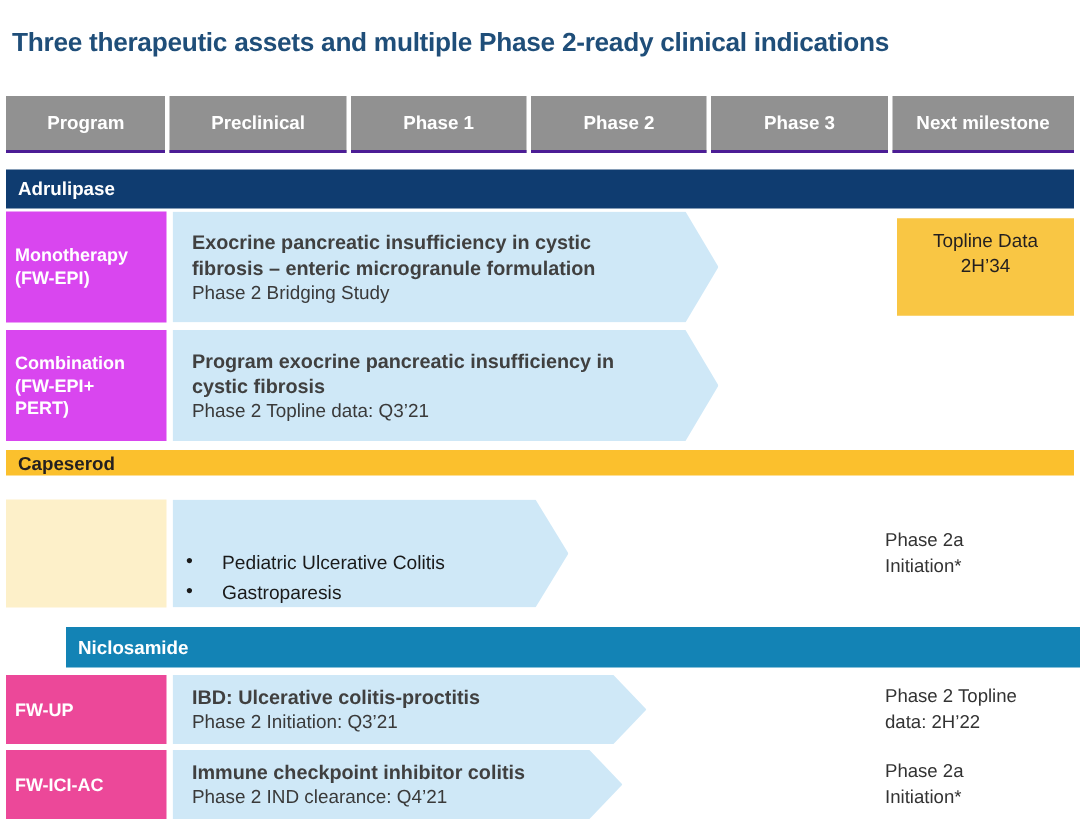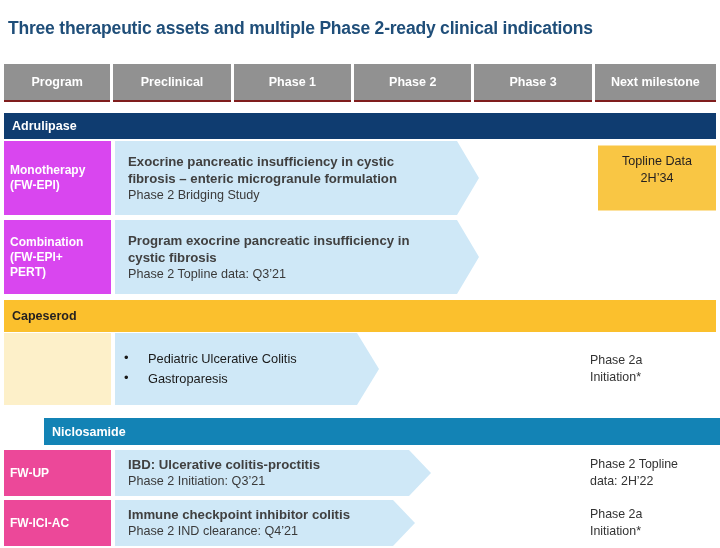--- a/index.html
+++ b/index.html
@@ -42,21 +42,21 @@
   .col-head {
     background: #919191;
     color: #ffffff;
     font-size: 12.5px;
     font-weight: bold;
     display: flex;
     align-items: center;
     justify-content: center;
     text-align: center;
     line-height: 1.15;
-    border-bottom: 2px solid #7f1d1d;
+    border-bottom: 2px solid #4c1d95;
   }
   .col-head.c0 { width: 107px; }
   .col-head.c1 { width: 118px; }
   .col-head.c2 { width: 118px; }
   .col-head.c3 { width: 118px; }
   .col-head.c4 { width: 118px; }
   .col-head.c5 { width: 122px; }
 
   
   .band {
@@ -218,26 +218,26 @@
     <span>PERT)</span>
   </div>
   <div class="arrow" style="width:364px;"></div>
   <div class="arrow-text" style="width:340px;">
     <span class="ind-main">Program exocrine pancreatic insufficiency in</span>
     <span class="ind-main">cystic fibrosis</span>
     <span class="ind-sub">Phase 2 Topline data: Q3’21</span>
   </div>
 </div>
 
-<div class="band" style="top:300px;height:32px;background:#fbc02d;color:#231f20;">Capeserod</div>
+<div class="band" style="top:300px;height:17px;background:#fbc02d;color:#231f20;">Capeserod</div>
 
 <div class="row" style="top:333px;height:72px;">
   <div class="prog-cell cream"></div>
   <div class="arrow" style="width:264px;"></div>
-  <div class="arrow-text" style="width:240px;left:120px;">
+  <div class="arrow-text" style="width:240px;left:120px;justify-content:flex-end;">
     <ul class="bullets">
       <li>Pediatric Ulcerative Colitis</li>
       <li>Gastroparesis</li>
     </ul>
   </div>
   <div class="milestone">
     <span>Phase 2a</span>
     <span>Initiation*</span>
   </div>
 </div>

